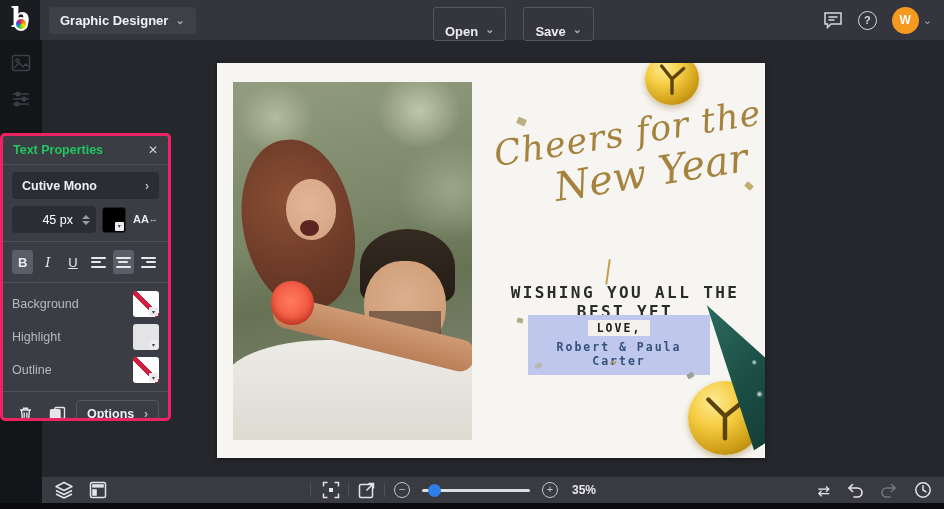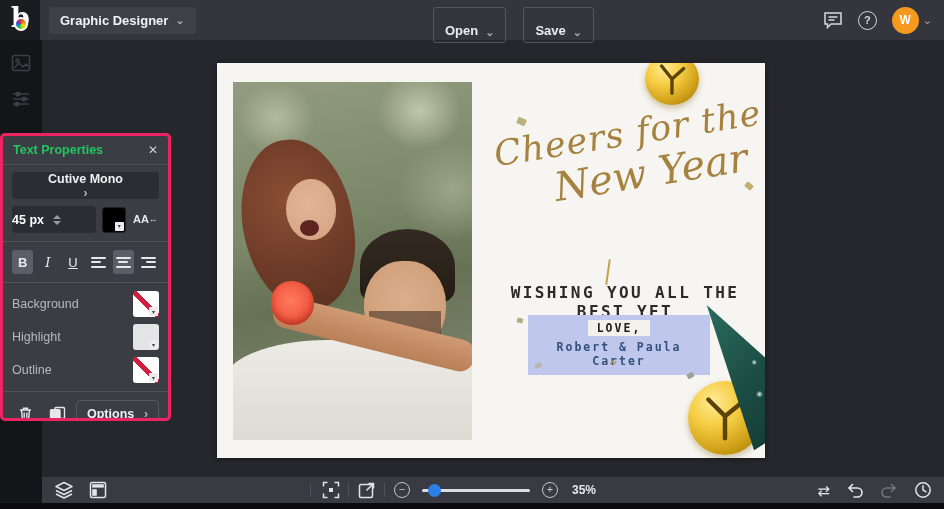--- a/index.html
+++ b/index.html
@@ -11,42 +11,42 @@
   }
   
   .topbar { position:absolute; top:0; left:0; right:0; height:40px; background:#34353d; display:flex; align-items:center; z-index:50; }
   .logo { width:40px; height:40px; background:#1b1c20; position:relative; flex:0 0 40px; cursor:pointer; }
   .logo .b { position:absolute; left:11px; top:2px; font-family:"DejaVu Serif",serif; font-weight:bold; font-size:27px; color:#fff; }
   .logo .wheel { position:absolute; left:14px; top:17px; width:14px; height:14px; border-radius:50%;
     background:conic-gradient(#e5383b,#f48c06,#ffdd00,#70e000,#0096c7,#7b2cbf,#e5383b); border:2px solid #fff; }
   .menu-pill { margin-left:9px; height:27px; background:#3e4048; border-radius:3px; display:flex; align-items:center; padding:0 11px; gap:7px; color:#f2f2f4; font-size:13px; font-weight:700; cursor:pointer; }
   .chev { font-size:11px; color:#a7a8ae; line-height:1; }
   .center-btns { position:absolute; left:433px; top:7px; display:flex; gap:17px; }
-  .tb-btn { height:36px; border:1px solid #55565e; border-radius:3px; background:transparent; display:flex; align-items:flex-end; padding:4px 11px; gap:7px; color:#ececef; font-size:13px; font-weight:700; cursor:pointer; }
+  .tb-btn { height:18px; border:1px solid #55565e; border-radius:3px; background:transparent; display:flex; align-items:flex-start; padding:16px 11px; gap:7px; color:#ececef; font-size:13px; font-weight:700; cursor:pointer; }
   .right-icons { position:absolute; right:12px; top:0; height:40px; display:flex; align-items:center; gap:15px; }
   .tb-icon { color:#d8d9dc; display:flex; align-items:center; cursor:pointer; }
   .help-circle { width:19px; height:19px; border:1.6px solid #d8d9dc; border-radius:50%; display:flex; align-items:center; justify-content:center; font-size:11px; font-weight:700; color:#d8d9dc; cursor:pointer; }
   .avatar-wrap { display:flex; align-items:center; gap:4px; cursor:pointer; }
   .avatar { width:27px; height:27px; border-radius:50%; background:#f59a1f; color:#fff; font-size:12px; font-weight:700; display:flex; align-items:center; justify-content:center; }
 
   
   .sidebar { position:absolute; left:0; top:40px; width:42px; bottom:6px; background:#141519; z-index:10; }
   .side-icon { position:absolute; left:11px; color:#3d3f46; }
   .blackstrip { position:absolute; left:0; right:0; bottom:0; height:6px; background:#0b0b0d; z-index:15; }
 
   
   .panel { position:absolute; left:0; top:133px; width:171px; height:288px; background:#3b3d45; border:3px solid #ee2363; border-radius:5px; z-index:60; overflow:hidden; }
   .p-header { height:29px; display:flex; align-items:center; justify-content:space-between; padding:0 10px; border-bottom:1px solid #50525a; }
   .p-title { color:#22c55e; font-size:12.5px; font-weight:700; }
   .p-close { color:#d0d1d5; font-size:12px; cursor:pointer; }
   .p-body { padding:7px 9px 8px; }
-  .font-btn { height:27px; background:#2b2d34; border-radius:4px; display:flex; align-items:center; justify-content:space-between; padding:0 10px; color:#f0f0f2; font-size:12.5px; font-weight:700; cursor:pointer;flex-direction:column; }
+  .font-btn { height:27px; background:#2b2d34; border-radius:4px; display:flex; align-items:center; justify-content:space-between; padding:0 10px; color:#f0f0f2; font-size:12.5px; font-weight:700; cursor:pointer; }
   .pchev { color:#b9bac0; font-size:12px; }
   .size-row { margin-top:7px; display:flex; align-items:center; gap:6px; }
-  .size-box { flex:0 0 84px; height:27px; background:#2b2d34; border-radius:4px; display:flex; align-items:center; justify-content:flex-start; padding-right:3px; color:#fff; font-size:12.5px; font-weight:700; cursor:text; }
+  .size-box { flex:0 0 84px; height:27px; background:#2b2d34; border-radius:4px; display:flex; align-items:center; justify-content:flex-end; padding-right:3px; color:#fff; font-size:12.5px; font-weight:400; cursor:text; }
   .stepper { display:flex; flex-direction:column; justify-content:center; gap:2px; margin-left:6px; padding:0 3px; }
   .tri-up { width:0; height:0; border-left:4px solid transparent; border-right:4px solid transparent; border-bottom:4px solid #9a9ba1; cursor:pointer; }
   .tri-dn { width:0; height:0; border-left:4px solid transparent; border-right:4px solid transparent; border-top:4px solid #9a9ba1; cursor:pointer; }
   .swatch { width:26px; height:26px; border-radius:3px; position:relative; cursor:pointer; }
   .swatch .corner { position:absolute; right:1px; bottom:1px; width:9px; height:9px; background:#ececee; border-radius:1px; display:flex; align-items:center; justify-content:center; font-size:6px; color:#44454a; line-height:1; }
   .sw-black { background:#000; border:1px solid #1f2025; }
   .sw-none { background:linear-gradient(to top right, #fff 43%, #cf1f3f 43%, #cf1f3f 57%, #fff 57%); }
   .sw-grey { background:#e4e4e6; }
   .aa-btn { width:30px; height:27px; display:flex; flex-direction:row; align-items:center; justify-content:center; color:#e9e9ec; cursor:pointer; line-height:1; }
   .aa-top { font-size:11px; font-weight:700; }

